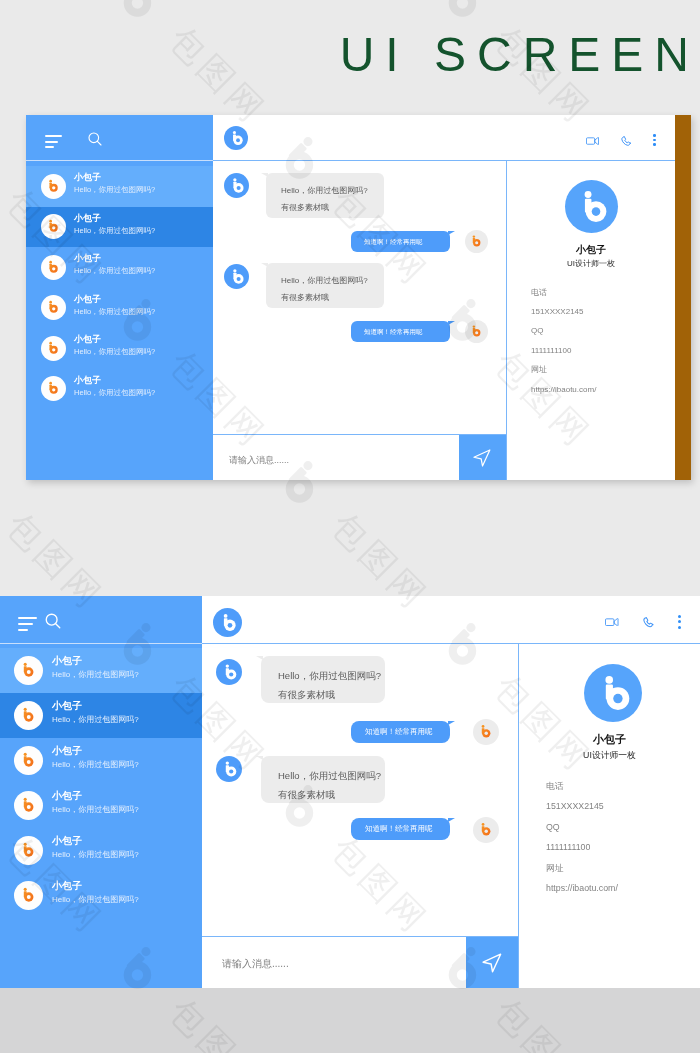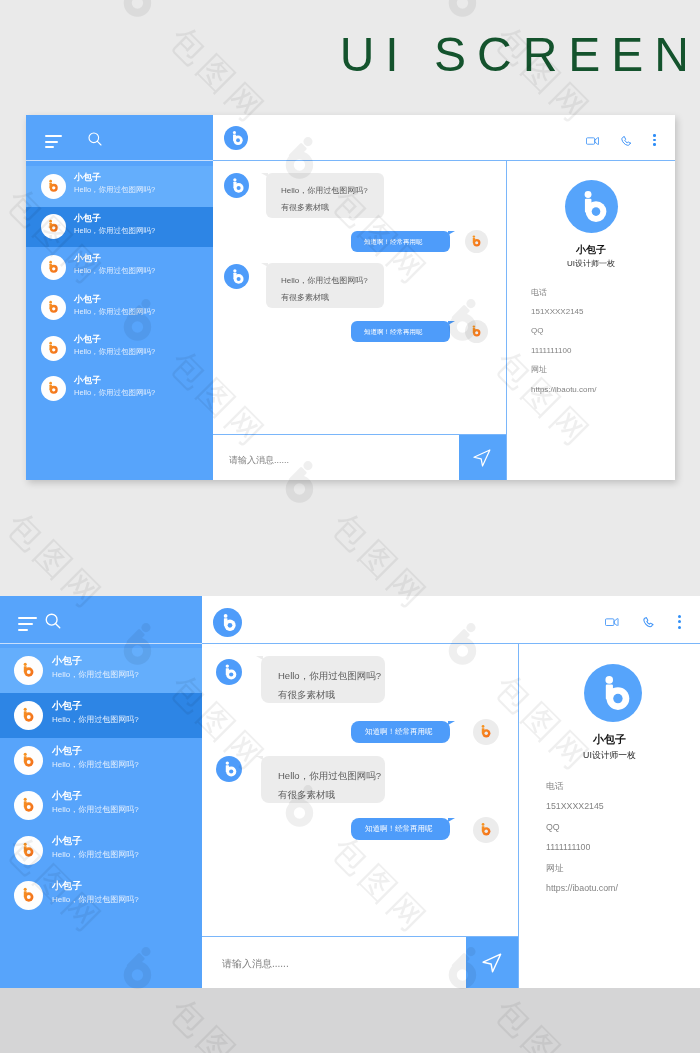--- a/index.html
+++ b/index.html
@@ -2,21 +2,21 @@
 <html><head>
 <meta charset="utf-8">
 <style>
   html,body{margin:0;padding:0;}
   body{width:700px;height:1053px;background:#e9e9e9;font-family:"Liberation Sans","DejaVu Sans",sans-serif;overflow:hidden;position:relative;}
   .poster{position:absolute;left:0;top:0;width:700px;height:1053px;background:#eaeaea;}
   .band{position:absolute;left:0;top:988px;width:700px;height:65px;background:#d5d5d6;}
   .page-title{position:absolute;left:0;top:27px;width:700px;text-align:right;color:#14532d;font-size:48px;letter-spacing:11px;font-weight:400;line-height:56px;text-indent:11px;}
 
   
-  .screen{position:absolute;background:#14b8a6;}
+  .screen{position:absolute;background:#a16207;padding-left:16px;}
   .sidebar{position:absolute;left:0;top:0;bottom:0;background:#57a4fb;}
   .sb-top{position:absolute;left:0;right:0;top:0;border-bottom:1px solid #c8dffc;box-sizing:border-box;}
   .sb-item{position:absolute;left:0;right:0;}
   .sb-item.active{background:#2d85e5;}
   .sb-item.hover{background:#64aefc;}
   .sb-av{position:absolute;border-radius:50%;background:#fefefe;}
   .sb-name{position:absolute;color:#fff;font-weight:700;white-space:nowrap;}
   .sb-msg{position:absolute;color:#e4effd;white-space:nowrap;}
 
   .topbar{position:absolute;top:0;background:#fff;border-bottom:1px solid #7ab6fa;box-sizing:border-box;}

